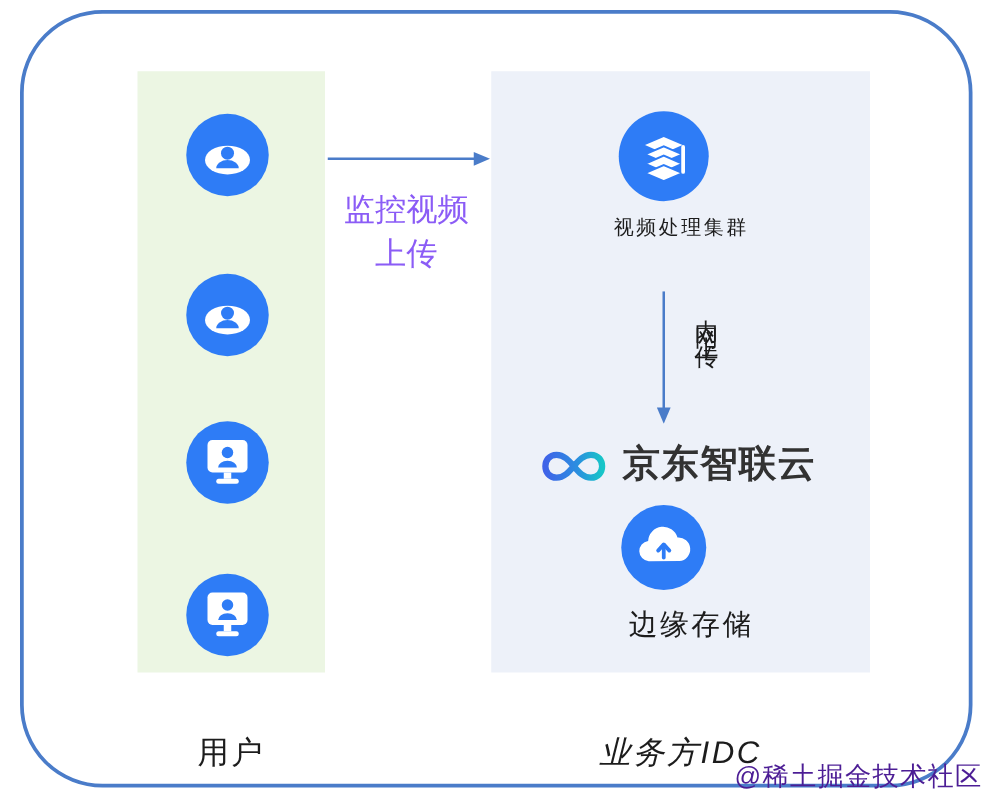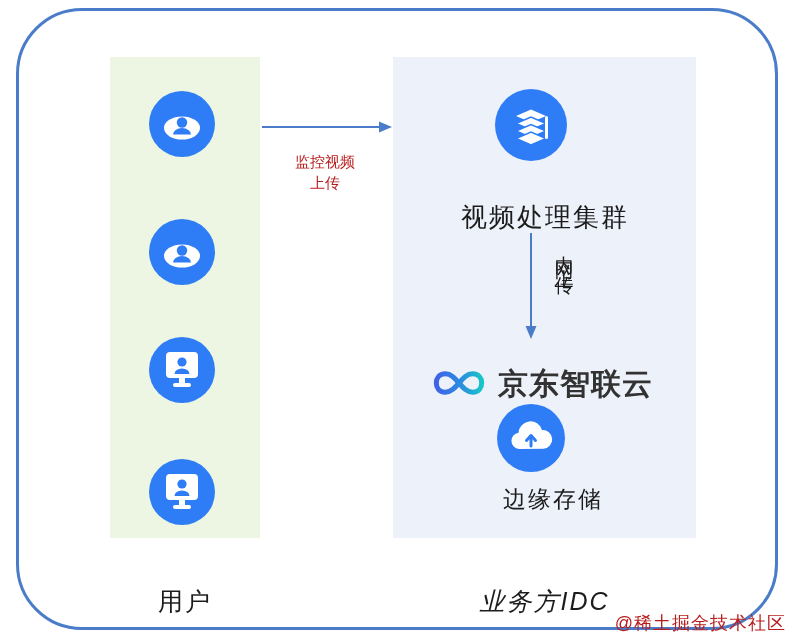--- a/index.html
+++ b/index.html
@@ -16,35 +16,35 @@
   .panel-green{left:110px;width:150px;background:#ecf6e3;}
   .panel-blue{left:393px;width:303px;background:#edf1f9;}
   .icon-circle{
     border-radius:50%;background:#2e7cf6;
     display:flex;align-items:center;justify-content:center;
   }
   .circle-66{width:66px;height:66px;}
   .circle-72{width:72px;height:72px;}
   .circle-68{width:68px;height:68px;}
   .label{color:#1c1c1c;text-align:center;}
-  .cluster-label{left:393px;width:304px;top:200px;font-size:26px;letter-spacing:2px;}
+  .cluster-label{left:393px;width:304px;top:172px;font-size:16px;letter-spacing:2px;}
   .storage-label{left:393px;width:320px;top:484px;font-size:23px;letter-spacing:2px;}
   .bottom-label{top:547px;font-size:25px;font-weight:500;letter-spacing:2px;margin-top:38px;}
   .users-label{left:110px;width:150px;}
   .idc-label{left:393px;width:303px;font-style:italic;}
   .h-arrow{left:262px;top:120px;}
-  .h-arrow-label{left:258px;width:134px;top:151px;font-size:15px;line-height:1.4;color:#b91c1c;text-align:center;}
+  .h-arrow-label{left:258px;width:134px;top:151px;font-size:25px;line-height:1.4;color:#8b5cf6;text-align:center;}
   .v-arrow{left:524px;top:233px;}
   .v-arrow-label{
     left:551px;top:240px;font-size:19px;color:#1c1c1c;
     writing-mode:vertical-rl;text-orientation:upright;letter-spacing:7px;
   }
-  .logo-row{left:426px;top:351px;height:54px;display:flex;align-items:flex-end;gap:6px;}
+  .logo-row{left:426px;top:351px;height:54px;display:flex;align-items:flex-start;gap:6px;}
   .logo-text{font-size:30px;font-weight:700;color:#323232;letter-spacing:1px;white-space:nowrap;}
-  .watermark{right:10px;bottom:8px;font-size:18px;color:#b91c1c;letter-spacing:1px;}
+  .watermark{right:10px;bottom:8px;font-size:21px;color:#4c1d95;letter-spacing:1px;}
 </style>
 </head>
 <body>
 
 <div class="canvas">
 
   <div class="abs outer-frame"></div>
 
   <div class="abs panel panel-green"></div>
 

